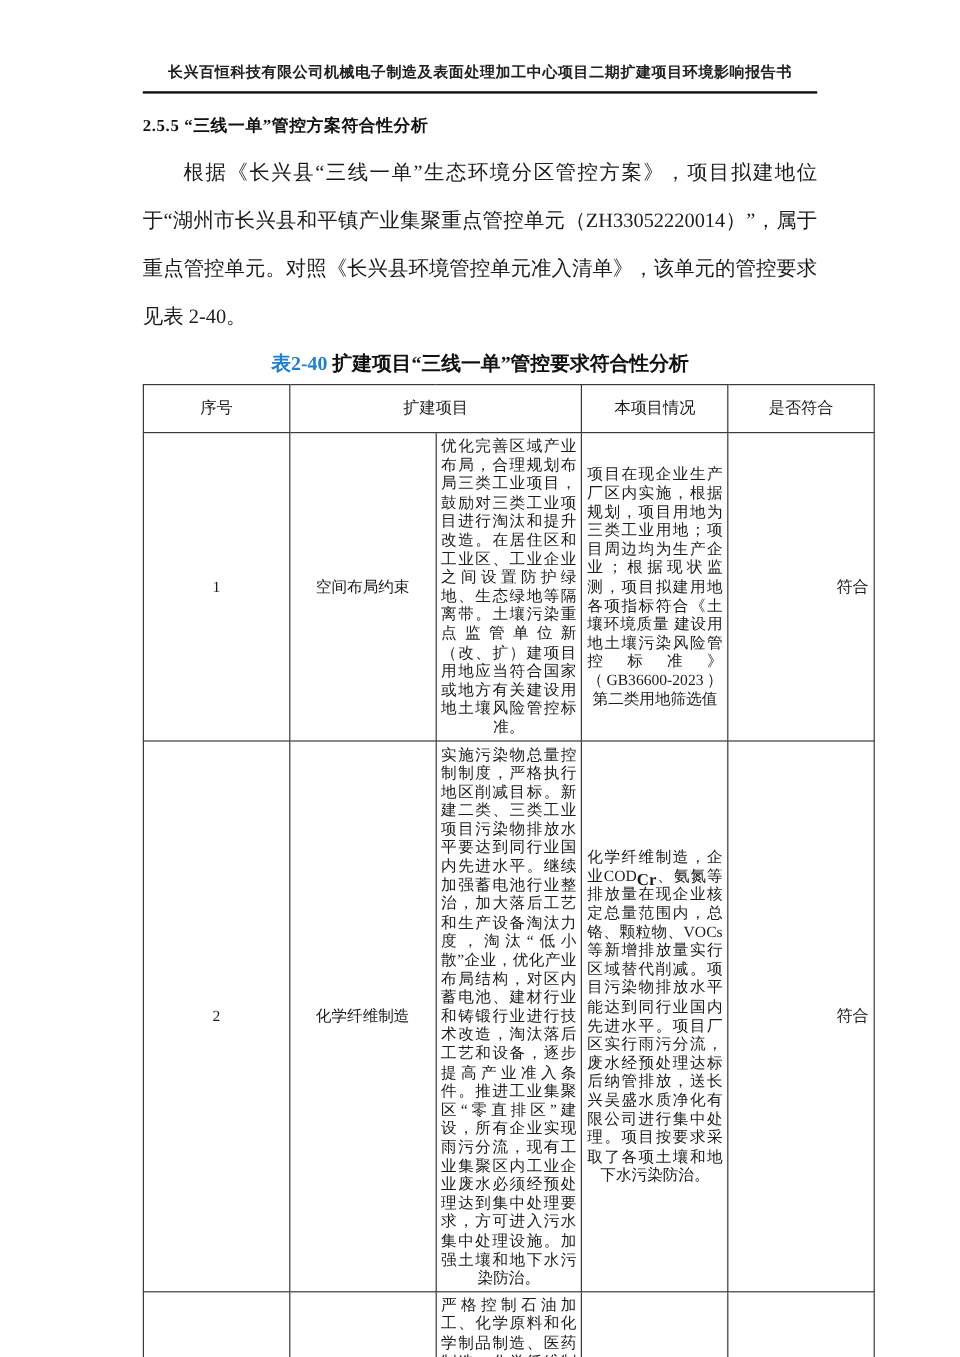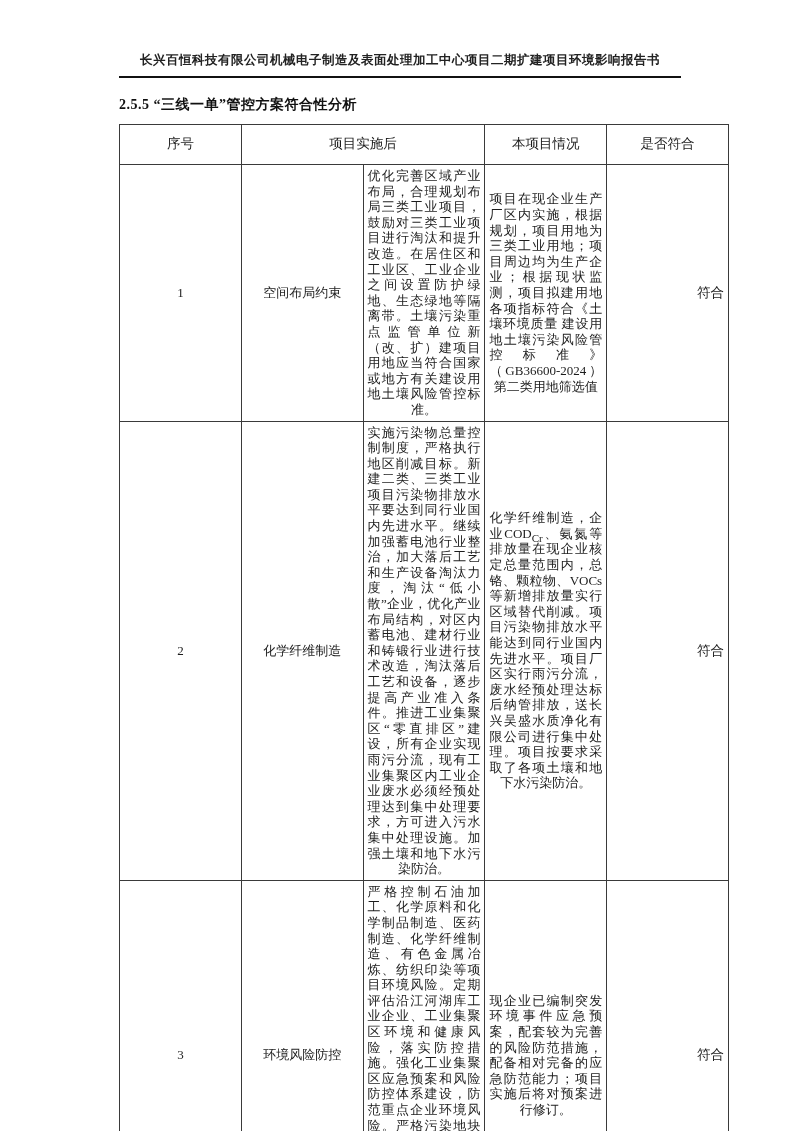--- a/index.html
+++ b/index.html
@@ -39,21 +39,21 @@
     padding:3px 4px;
     font-weight:normal;
     box-sizing:border-box;
   }
   th.h{font-size:13.5px;height:40px;}
   td.seq{text-align:center;width:34px;}
   td.cat{text-align:center;width:44px;padding:3px 2px;}
   td.req{width:287px;text-align:justify;text-align-last:center;padding:4px 7px;}
   td.sit{width:168px;text-align:justify;text-align-last:center;padding:4px 5px;}
   td.comp{width:77px;text-align:right;font-size:13.5px;}
-  sub{font-size:11px;line-height:0;}
+  sub{font-size:14px;line-height:0;font-weight:bold;}
   tr.r1{height:146px;} tr.r2{height:208px;} tr.r3{height:143px;}
   
   .doc-footer{
     position:absolute;left:95px;right:95px;top:1030px;
     background:#ffffff;
     border-top:1.6px solid #111;
     padding-top:7px;
     font-size:13.5px;color:#222;
     display:flex;justify-content:space-between;align-items:baseline;
   }
@@ -62,36 +62,41 @@
 </head>
 <body>
 
 <div class="page">
 
   <div class="doc-header">长兴百恒科技有限公司机械电子制造及表面处理加工中心项目二期扩建项目环境影响报告书</div>
   <hr class="header-rule">
 
   <div class="section-heading">2.5.5 “三线一单”管控方案符合性分析</div>
 
+  <p class="intro">根据《长兴县“三线一单”生态环境分区管控方案》，项目拟建地位于“湖州市长兴县和平镇产业集聚重点管控单元（ZH33052220014）”，属于重点管控单元。对照《长兴县环境管控单元准入清单》，该单元的管控要求见表 2-40。</p>
 
+  <div class="table-title">
+    <span class="label">表2-40</span>
+    <span>扩建项目“三线一单”管控要求符合性分析</span>
+  </div>
 
   <table class="compliance">
     <tbody>
         <tr>
       <th class="h">序号</th>
-      <th class="h" colspan="2">项目实施后</th>
+      <th class="h" colspan="2">扩建项目</th>
       <th class="h">本项目情况</th>
       <th class="h">是否符合</th>
     </tr>
 
     <tr class="r1">
       <td class="seq">1</td>
       <td class="cat">空间布局约束</td>
       <td class="req">优化完善区域产业布局，合理规划布局三类工业项目，鼓励对三类工业项目进行淘汰和提升改造。在居住区和工业区、工业企业之间设置防护绿地、生态绿地等隔离带。土壤污染重点监管单位新（改、扩）建项目用地应当符合国家或地方有关建设用地土壤风险管控标准。</td>
-      <td class="sit">项目在现企业生产厂区内实施，根据规划，项目用地为三类工业用地；项目周边均为生产企业；根据现状监测，项目拟建用地各项指标符合《土壤环境质量 建设用地土壤污染风险管控标准》（GB36600-2024）第二类用地筛选值</td>
+      <td class="sit">项目在现企业生产厂区内实施，根据规划，项目用地为三类工业用地；项目周边均为生产企业；根据现状监测，项目拟建用地各项指标符合《土壤环境质量 建设用地土壤污染风险管控标准》（GB36600-2023）第二类用地筛选值</td>
       <td class="comp">符合</td>
     </tr>
 
     <tr class="r2">
       <td class="seq">2</td>
       <td class="cat">化学纤维制造</td>
       <td class="req">实施污染物总量控制制度，严格执行地区削减目标。新建二类、三类工业项目污染物排放水平要达到同行业国内先进水平。继续加强蓄电池行业整治，加大落后工艺和生产设备淘汰力度，淘汰“低小散”企业，优化产业布局结构，对区内蓄电池、建材行业和铸锻行业进行技术改造，淘汰落后工艺和设备，逐步提高产业准入条件。推进工业集聚区“零直排区”建设，所有企业实现雨污分流，现有工业集聚区内工业企业废水必须经预处理达到集中处理要求，方可进入污水集中处理设施。加强土壤和地下水污染防治。</td>
       <td class="sit"><span>化学纤维制造，企业COD</span><sub>Cr</sub><span>、氨氮等排放量在现企业核定总量范围内，总铬、颗粒物、VOCs等新增排放量实行区域替代削减。项目污染物排放水平能达到同行业国内先进水平。项目厂区实行雨污分流，废水经预处理达标后纳管排放，送长兴吴盛水质净化有限公司进行集中处理。项目按要求采取了各项土壤和地下水污染防治。</span></td>
       <td class="comp">符合</td>
     </tr>

